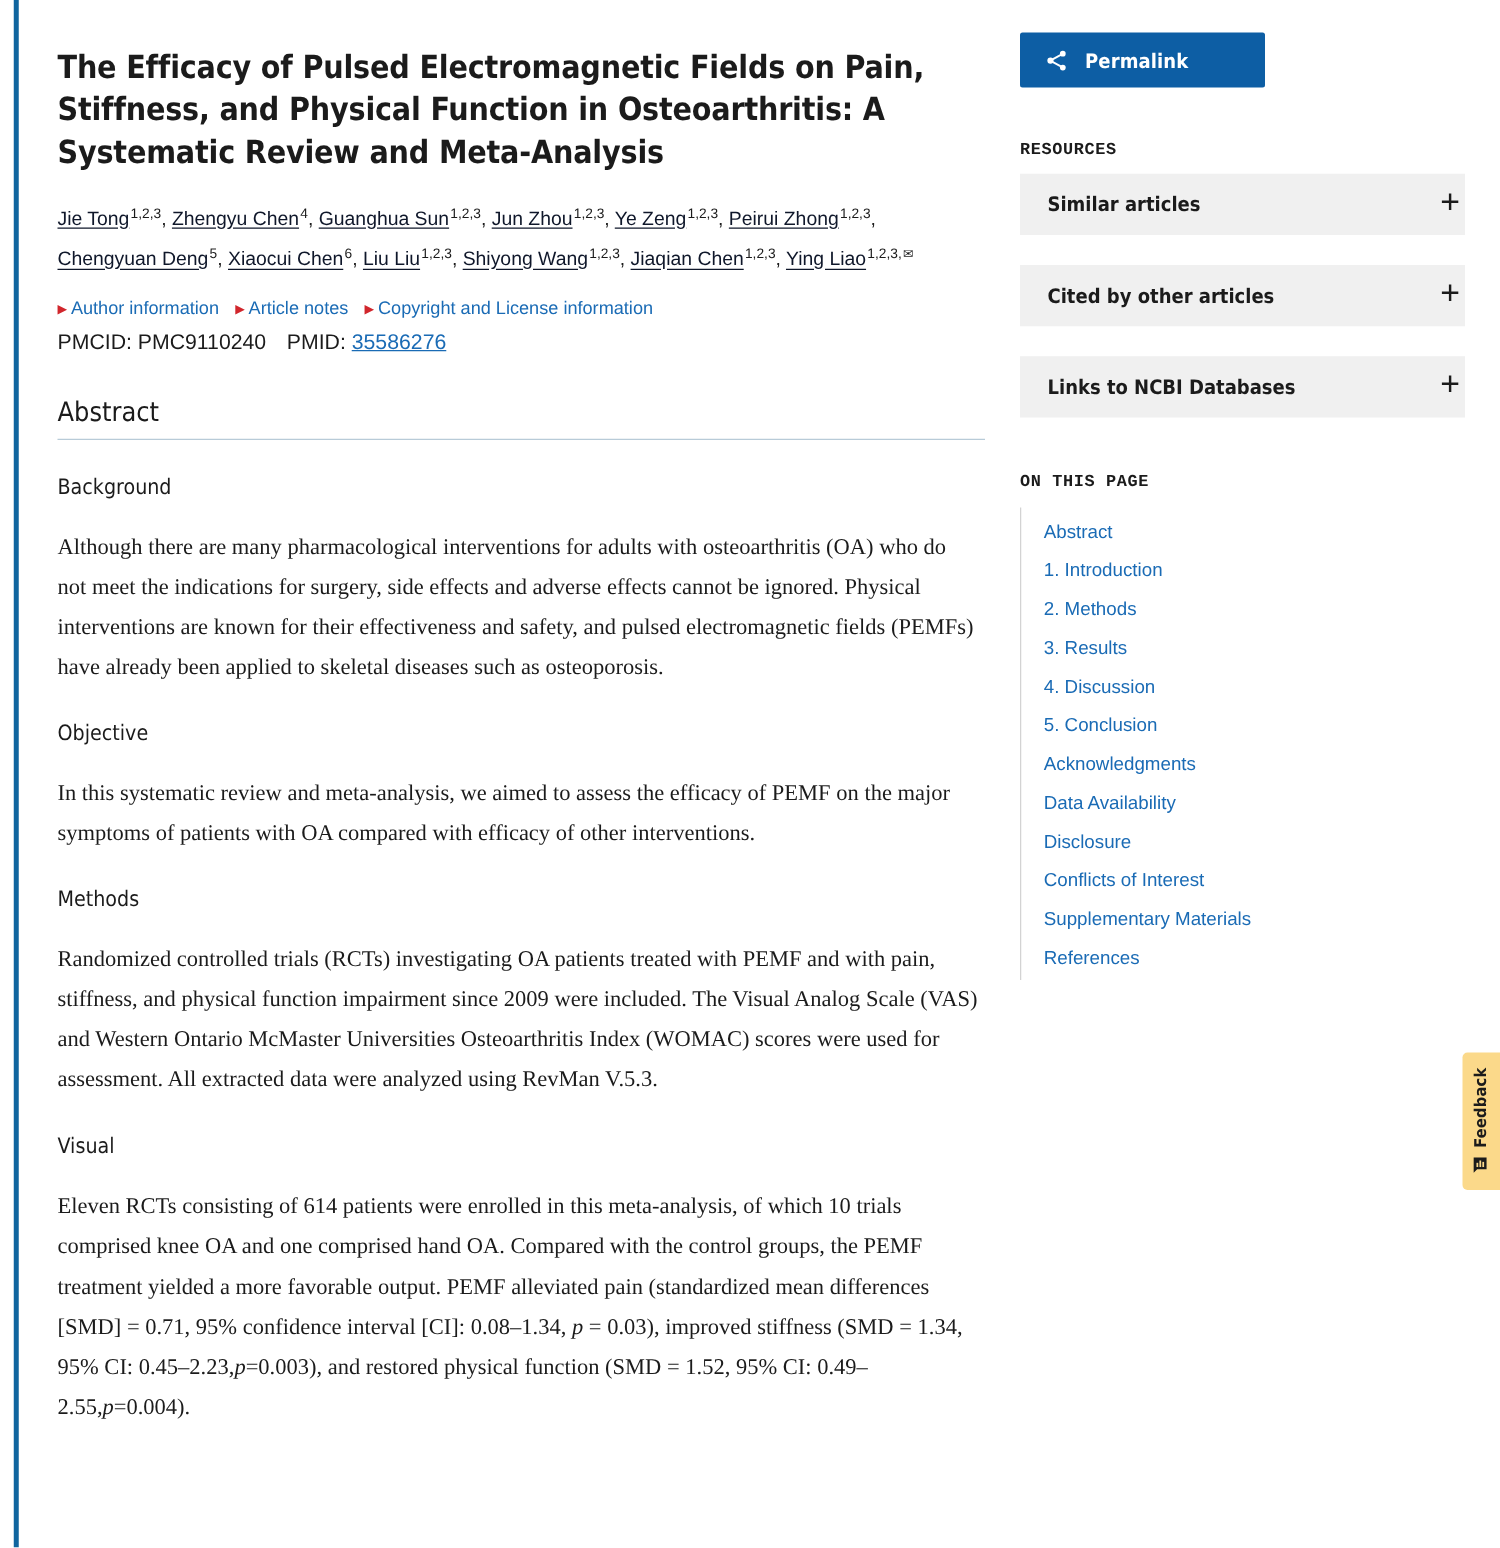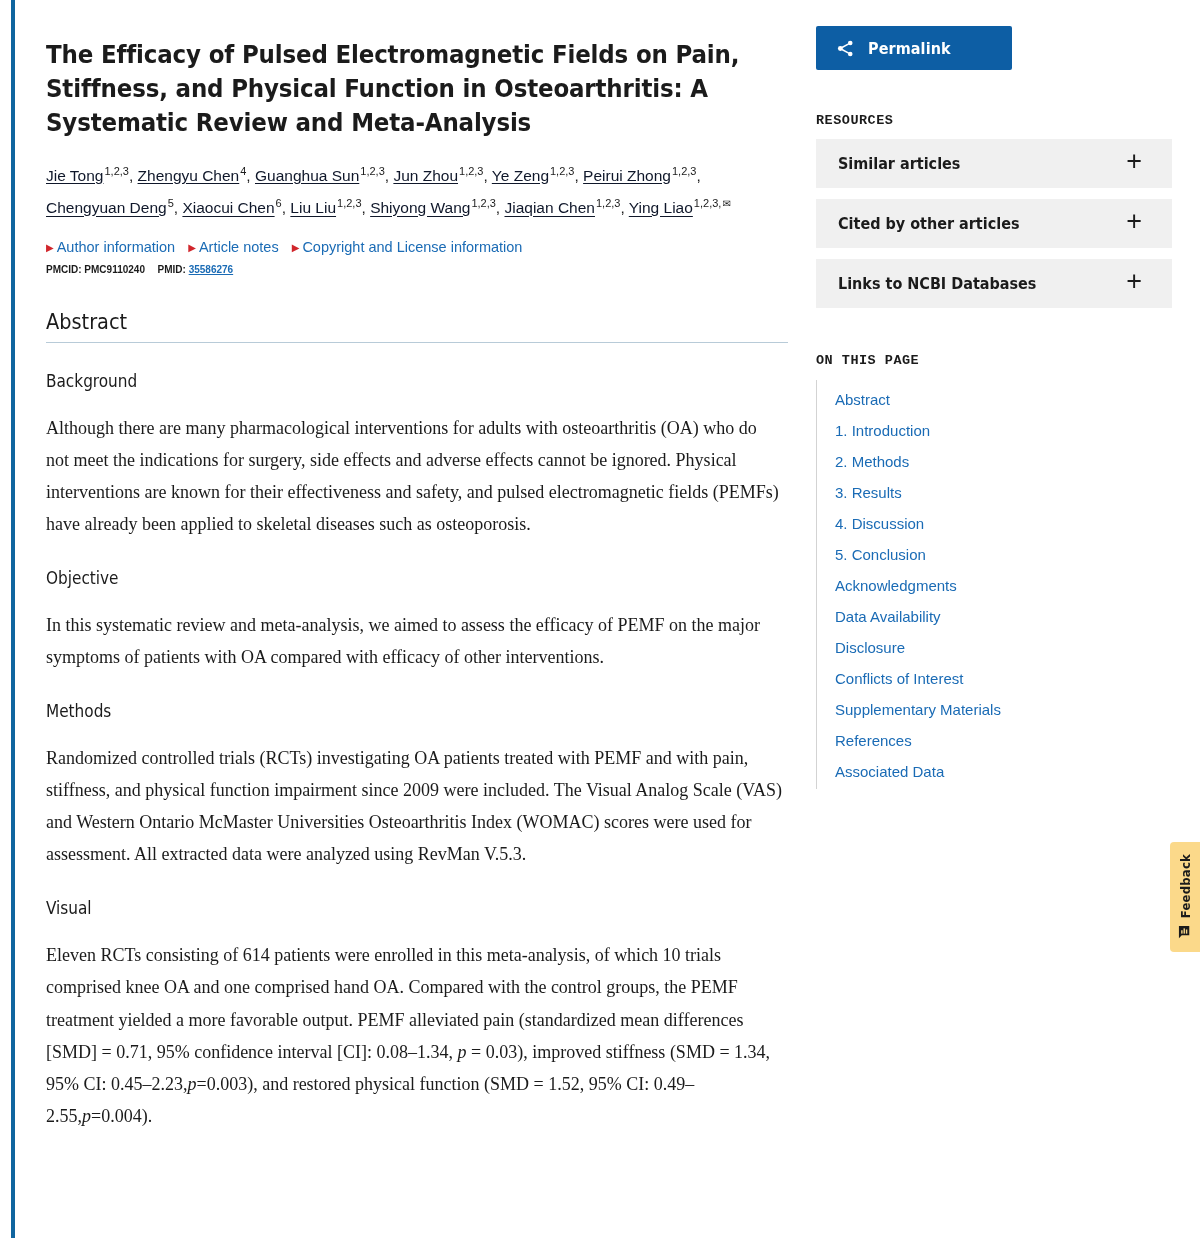--- a/index.html
+++ b/index.html
@@ -88,24 +88,23 @@
   }
   .caret {
     color: #d1262c;
     font-size: 10px;
     margin-right: 3px;
     display: inline-block;
     transform: translateY(-1px);
   }
 
   #ids-row {
-    font-size: 10px;
+    font-size: 17px;
     color: #1b1b1b;
     margin-bottom: 34px;
-    font-weight: bold;
   }
   #ids-row a { color: #1a6bb5; text-decoration: underline; }
   #ids-row .sp { display: inline-block; width: 7px; }
 
   
   .h-abstract {
     font-family: "DejaVu Sans Condensed", "Liberation Sans Narrow", "Liberation Sans", sans-serif;
     font-size: 21.5px;
     font-weight: 400;
     color: #1b1b1b;
@@ -159,22 +158,22 @@
     letter-spacing: 0.5px;
     color: #1b1b1b;
     margin: 43px 0 11px 0;
   }
   .res-item {
     display: flex;
     align-items: center;
     justify-content: space-between;
     background: #f0f0f0;
     height: 49px;
-    padding: 0 30px 0 22px;
-    margin-bottom: 11px;
+    padding: 0 4px 0 22px;
+    margin-bottom: 24px;
     cursor: pointer;
   }
   .res-item .lbl {
     font-family: "DejaVu Sans Condensed", "Liberation Sans Narrow", "Liberation Sans", sans-serif;
     font-size: 16px;
     font-weight: 700;
     color: #1b1b1b;
   }
   .plus {
     font-size: 27px;
@@ -303,21 +302,20 @@
         <a href="#">2. Methods</a>
         <a href="#">3. Results</a>
         <a href="#">4. Discussion</a>
         <a href="#">5. Conclusion</a>
         <a href="#">Acknowledgments</a>
         <a href="#">Data Availability</a>
         <a href="#">Disclosure</a>
         <a href="#">Conflicts of Interest</a>
         <a href="#">Supplementary Materials</a>
         <a href="#">References</a>
-        <a href="#">Associated Data</a>
       </nav>
 
   </div>
 </div>
 
 <div id="feedback-tab">
   <span class="fb-label">Feedback</span>
   <span style="display:flex;">
     <svg width="15" height="15" viewBox="0 0 16 16" aria-hidden="true">
       <path d="M1 1 L12 1 L12 11 L4 11 L1 14 Z" fill="#1b1b1b"></path>

